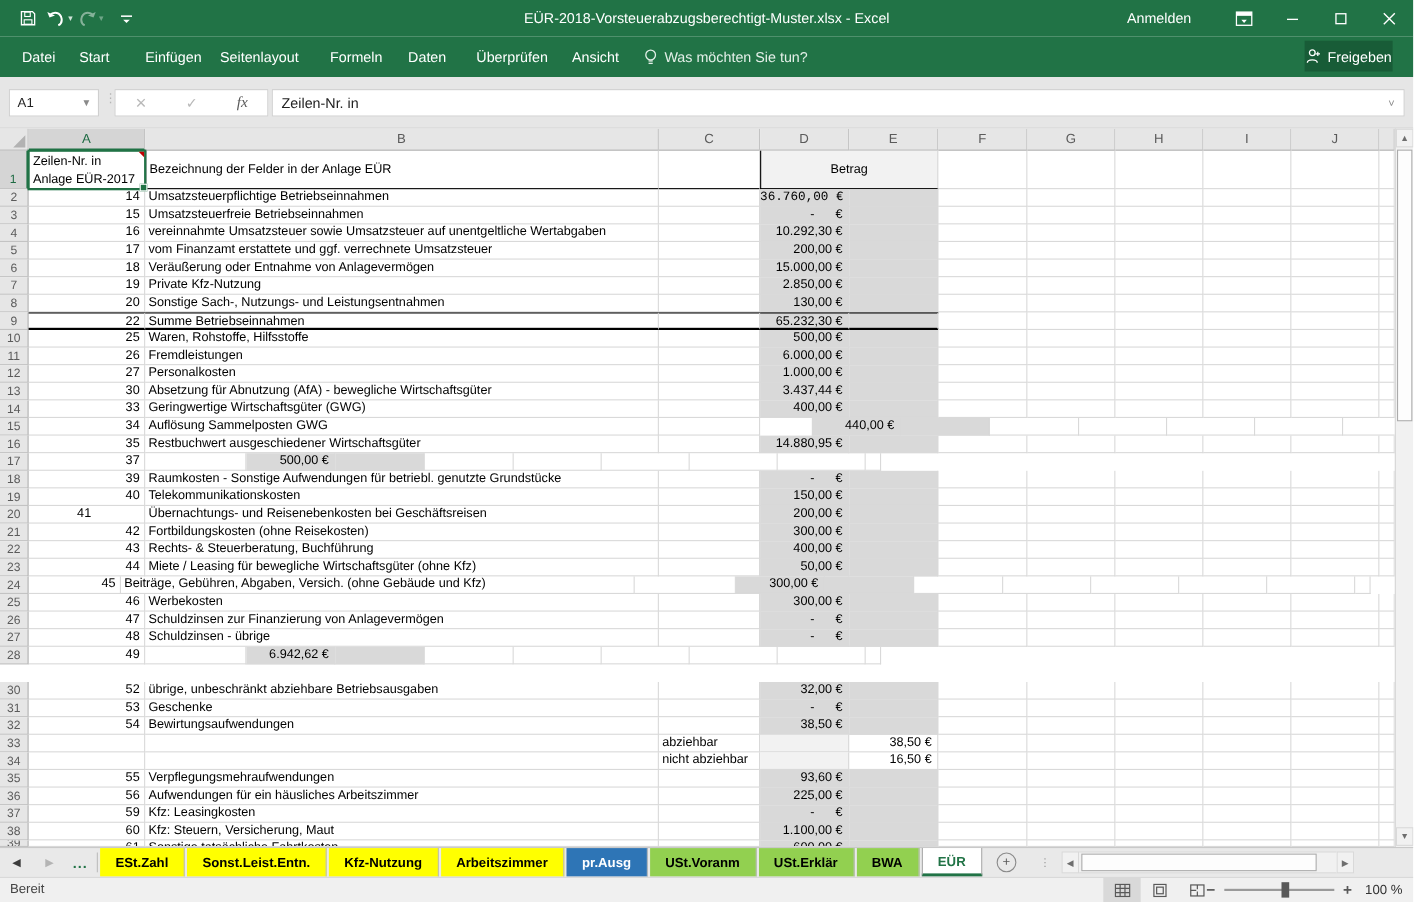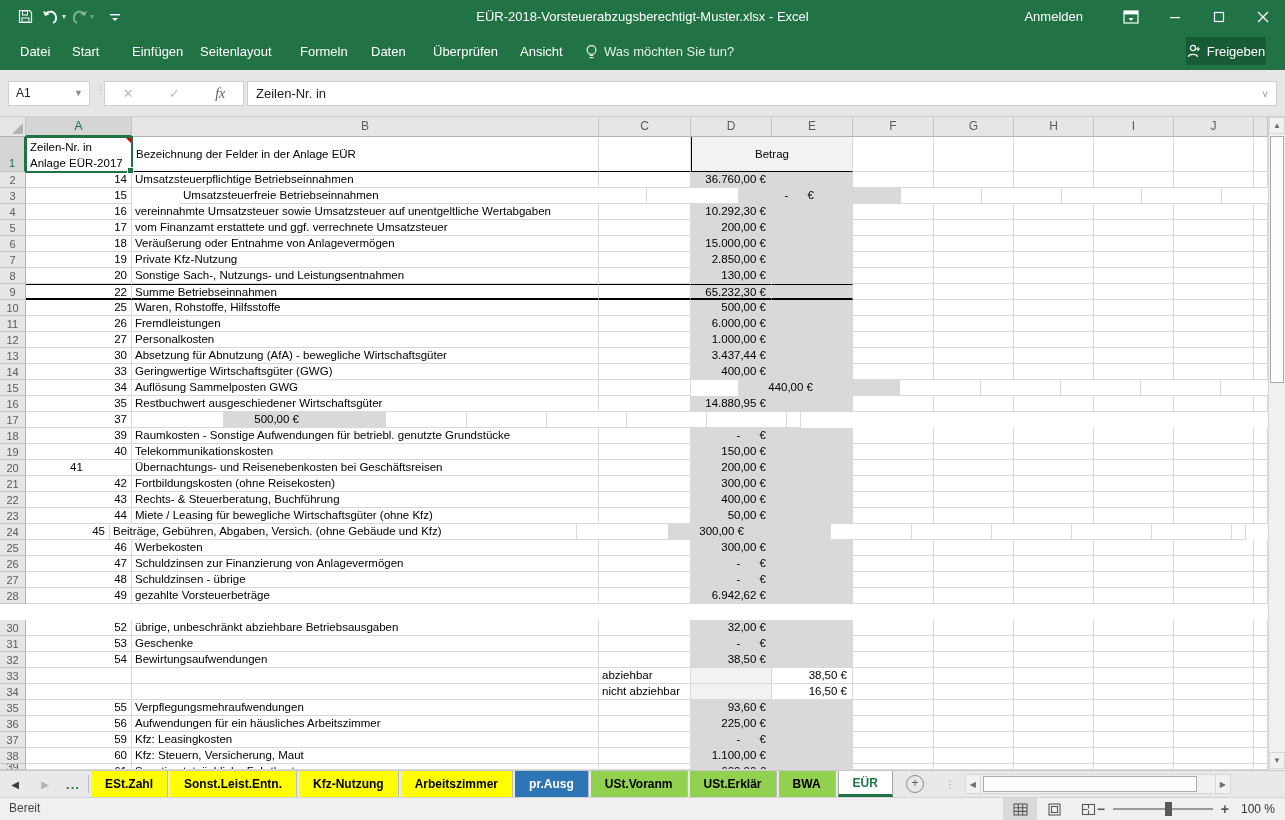--- a/index.html
+++ b/index.html
@@ -222,33 +222,33 @@
         <div class="cell" style="width: 80px;"></div>
         <div class="cell" style="width: 80px;"></div>
         <div class="cell" style="width: 80px;"></div>
         <div class="cell" style="width: 14px;"></div>
       </div>
       <div class="grow" style="top: 55px; height: 16px;">
         <div class="rowhdr" style="height: 16px; overflow: hidden;">2</div>
         <div class="cell num" style="width: 106px;">14</div>
         <div class="cell lbl" style="width: 467px;">Umsatzsteuerpflichtige Betriebseinnahmen</div>
         <div class="cell lbl" style="width: 92px;"></div>
-        <div class="cell val" style="width: 81px;">36.760,00 €</div>
+        <div class="cell val" style="width: 81px; font-family: Liberation Mono, monospace;">36.760,00 €</div>
         <div class="cell" style="width: 81px; background: rgb(217, 217, 217);"></div>
         <div class="cell" style="width: 81px;"></div>
         <div class="cell" style="width: 80px;"></div>
         <div class="cell" style="width: 80px;"></div>
         <div class="cell" style="width: 80px;"></div>
         <div class="cell" style="width: 80px;"></div>
         <div class="cell" style="width: 14px;"></div>
       </div>
       <div class="grow" style="top: 71px; height: 16px;">
         <div class="rowhdr" style="height: 16px; overflow: hidden;">3</div>
         <div class="cell num" style="width: 106px;">15</div>
-        <div class="cell lbl" style="width: 467px; margin-left: 48px;">Umsatzsteuerfreie Betriebseinnahmen</div>
+        <div class="cell lbl" style="width: 467px;">Umsatzsteuerfreie Betriebseinnahmen</div>
         <div class="cell lbl" style="width: 92px;"></div>
         <div class="cell val" style="width: 81px;">-      €</div>
         <div class="cell" style="width: 81px; background: rgb(217, 217, 217);"></div>
         <div class="cell" style="width: 81px;"></div>
         <div class="cell" style="width: 80px;"></div>
         <div class="cell" style="width: 80px;"></div>
         <div class="cell" style="width: 80px;"></div>
         <div class="cell" style="width: 80px;"></div>
         <div class="cell" style="width: 14px;"></div>
       </div>
@@ -583,21 +583,20 @@
         <div class="cell" style="width: 81px;"></div>
         <div class="cell" style="width: 80px;"></div>
         <div class="cell" style="width: 80px;"></div>
         <div class="cell" style="width: 80px;"></div>
         <div class="cell" style="width: 80px;"></div>
         <div class="cell" style="width: 14px;"></div>
       </div>
       <div class="grow" style="top: 471px; height: 16px;">
         <div class="rowhdr" style="height: 16px; overflow: hidden;">28</div>
         <div class="cell num" style="width: 106px;">49</div>
-        <div class="cell lbl" style="width: 467px;">gezahlte Vorsteuerbeträge</div>
         <div class="cell lbl" style="width: 92px;"></div>
         <div class="cell val" style="width: 81px;">6.942,62 €</div>
         <div class="cell" style="width: 81px; background: rgb(217, 217, 217);"></div>
         <div class="cell" style="width: 81px;"></div>
         <div class="cell" style="width: 80px;"></div>
         <div class="cell" style="width: 80px;"></div>
         <div class="cell" style="width: 80px;"></div>
         <div class="cell" style="width: 80px;"></div>
         <div class="cell" style="width: 14px;"></div>
       </div>

